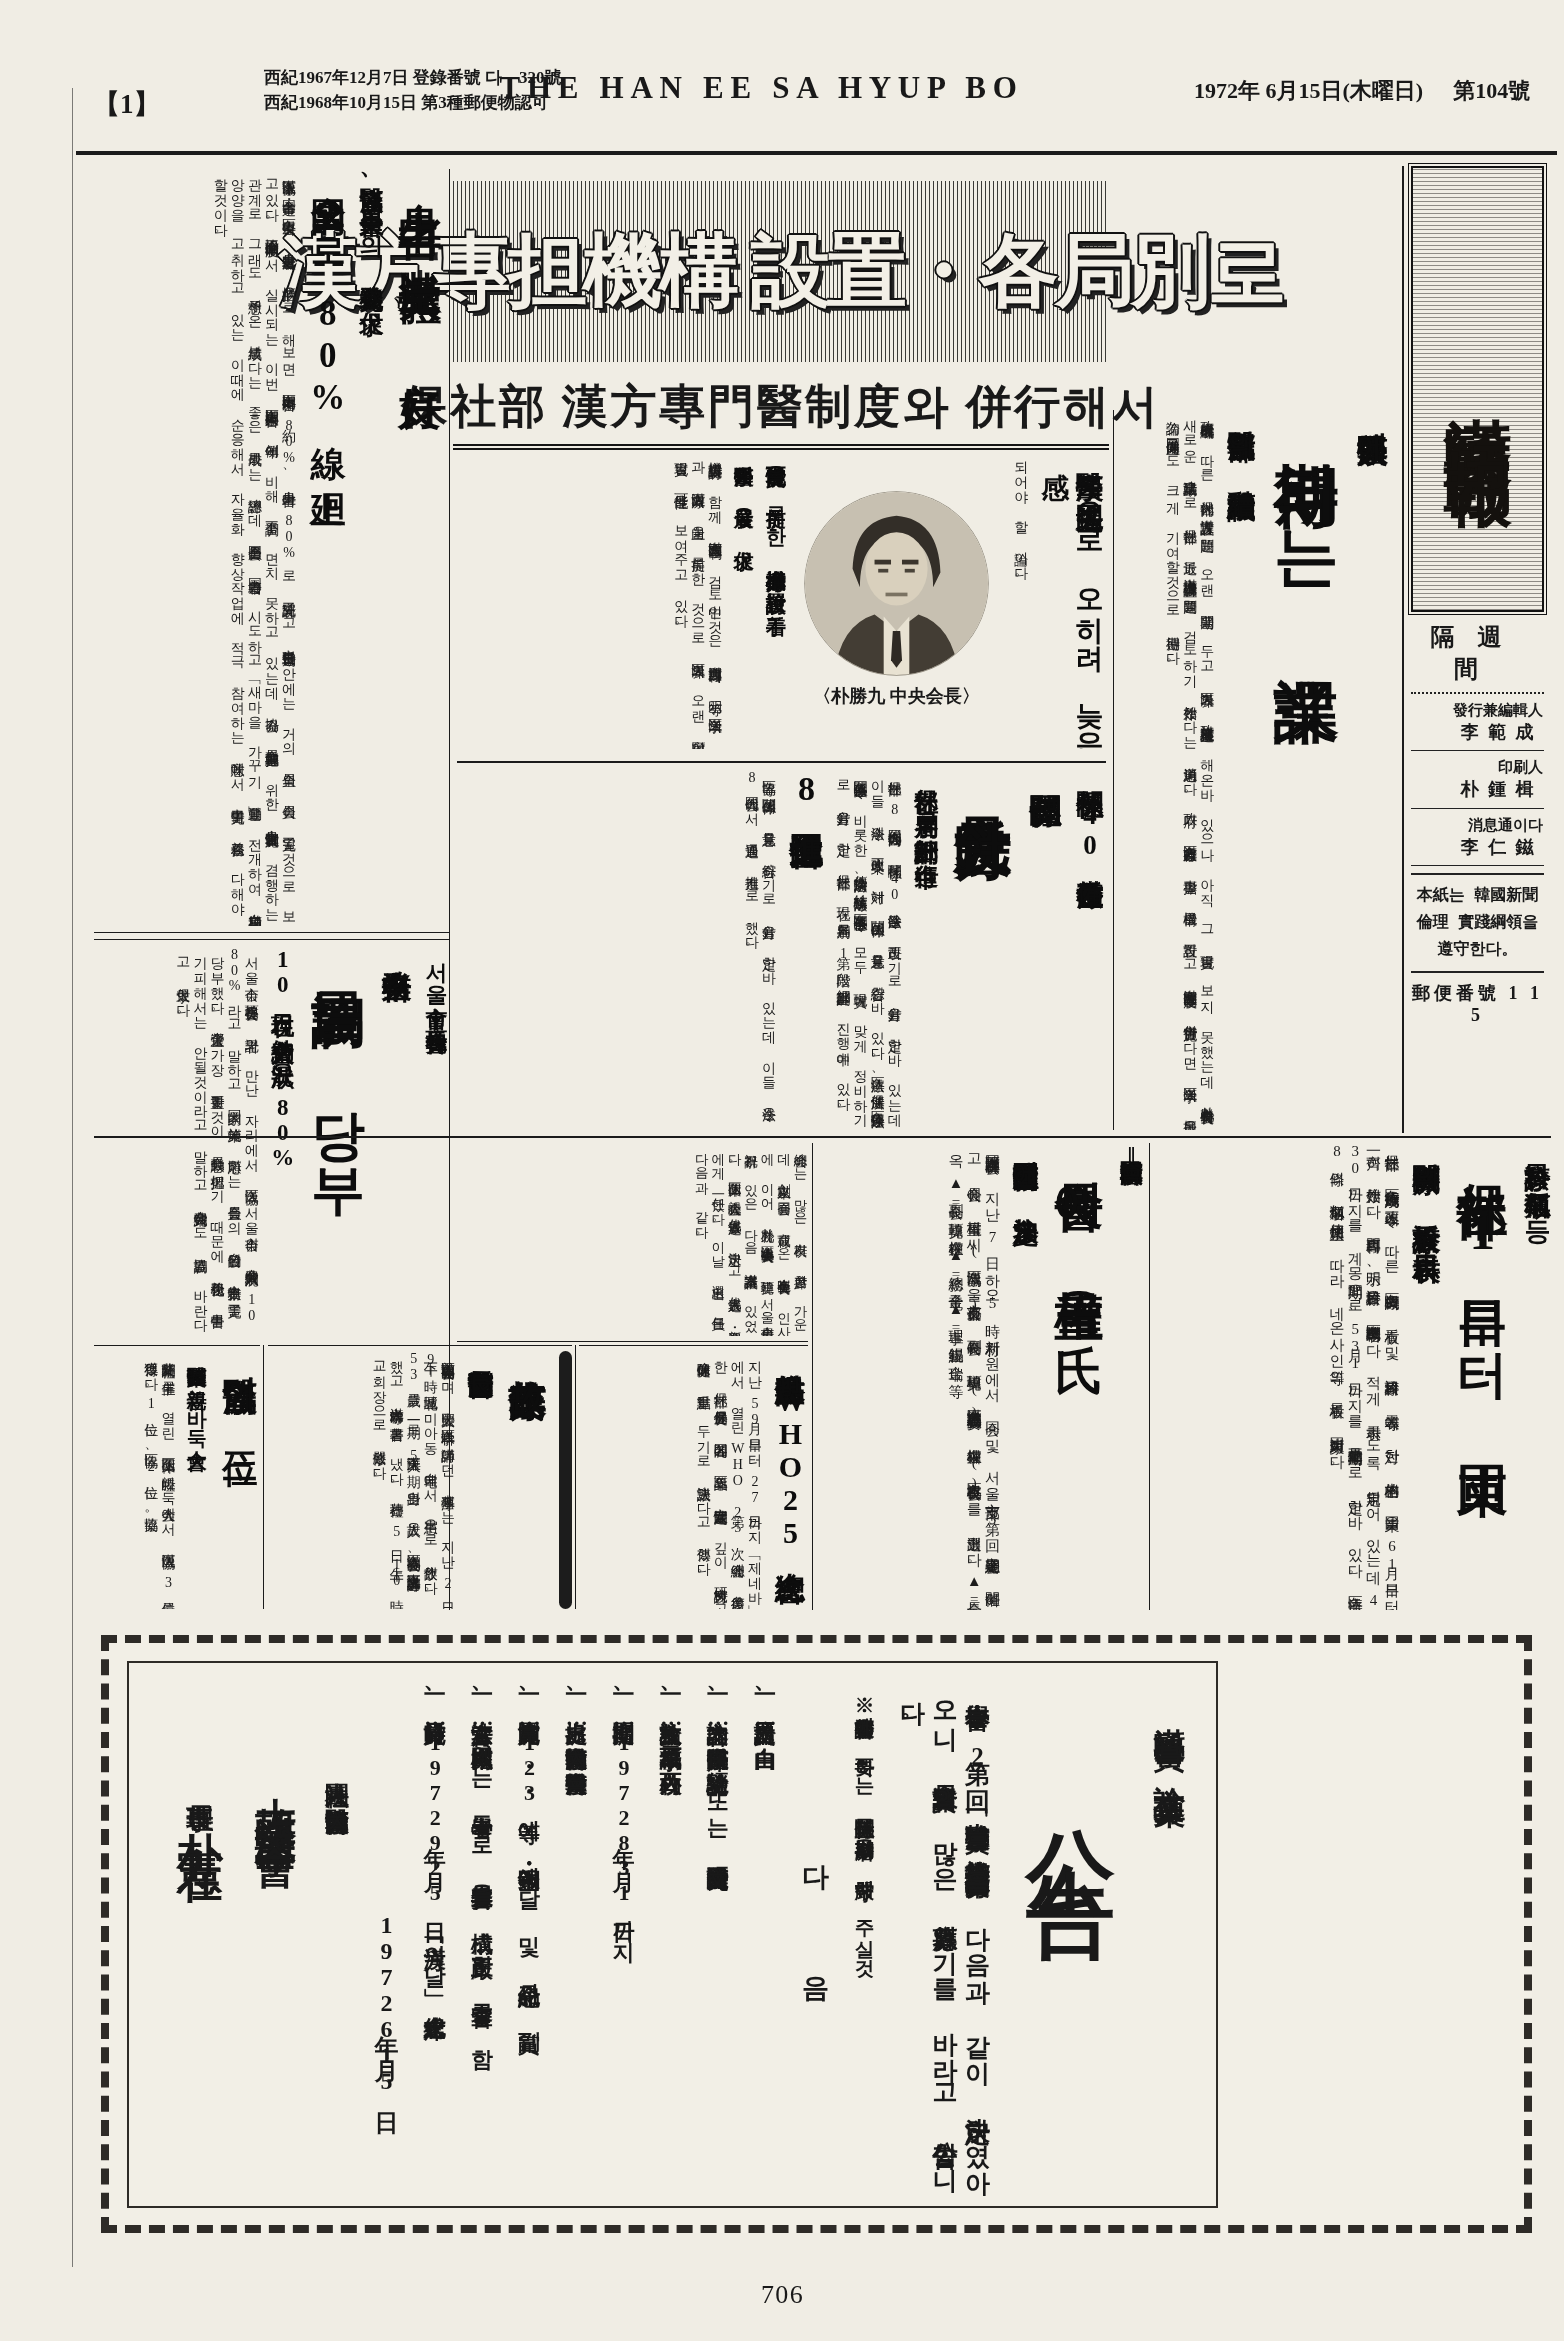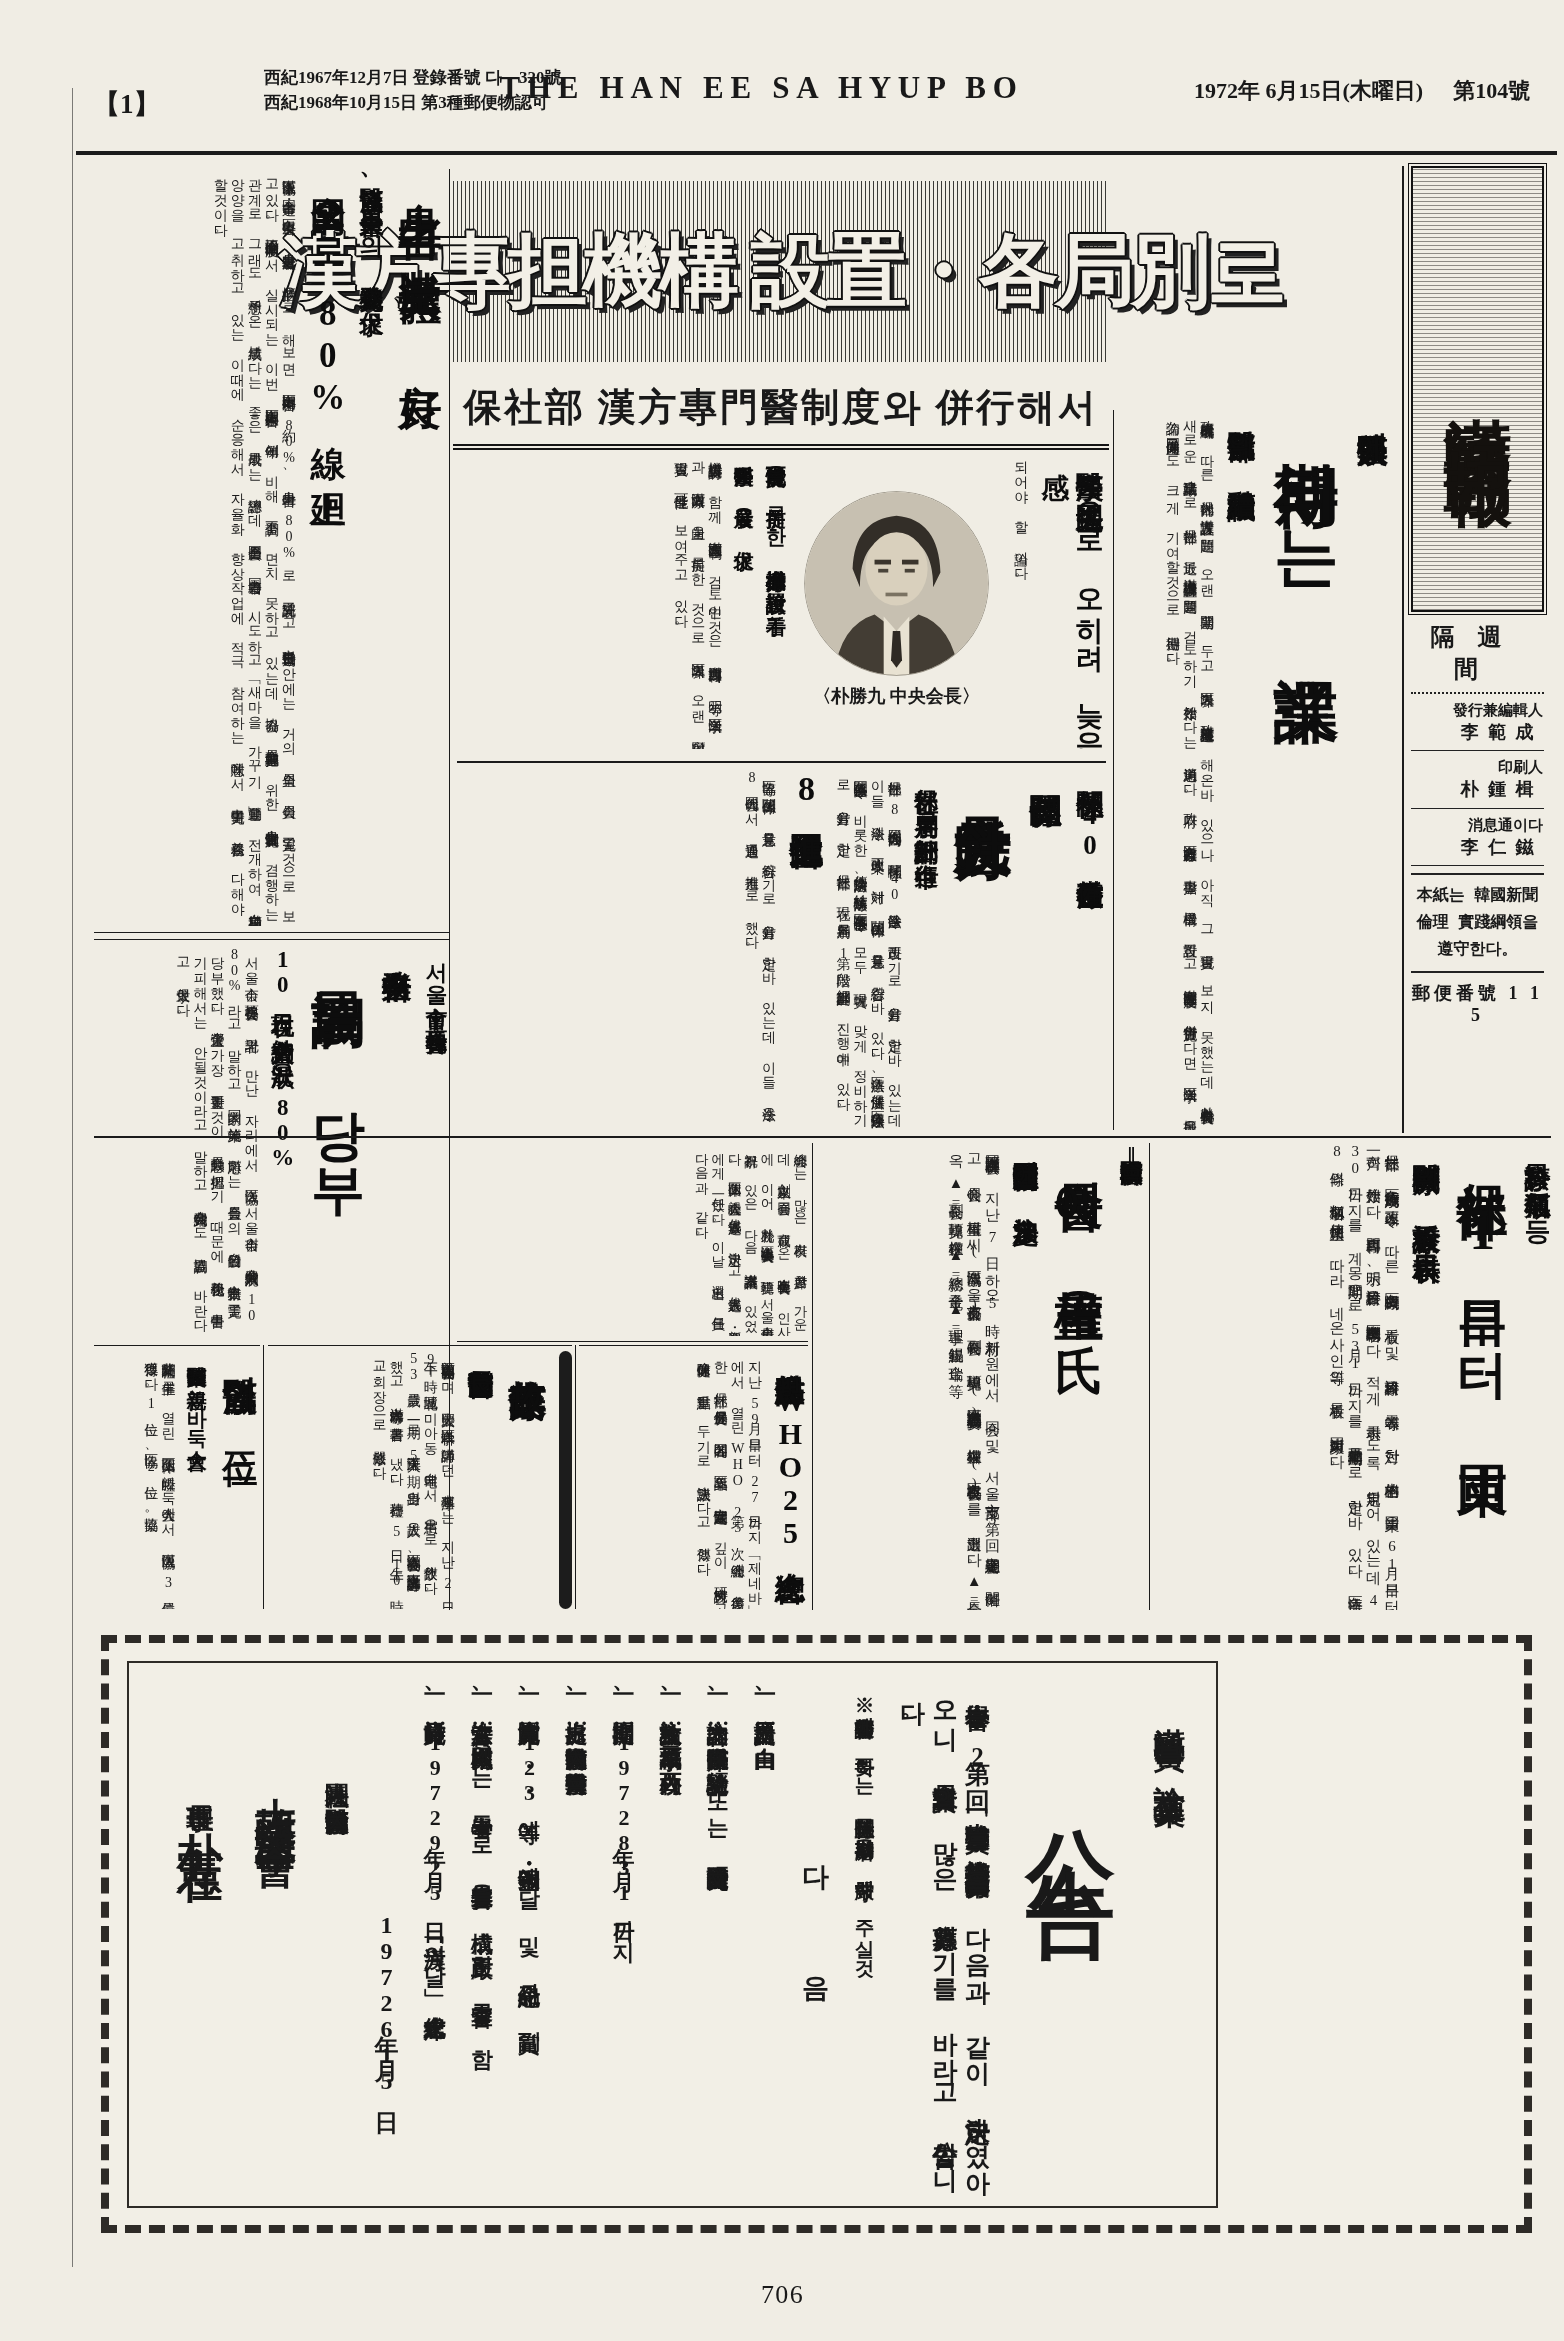--- a/index.html
+++ b/index.html
@@ -31,21 +31,21 @@
     background:repeating-linear-gradient(90deg,#3a3a36 0 1.3px,transparent 1.3px 4px);
     display:flex; align-items:center; justify-content:center;
   }
   #banner .t{
     font-size:80px; font-weight:900; letter-spacing:-4px; white-space:nowrap;
     color:#f2efe6;
     text-shadow:2px 0 0 #111,-2px 0 0 #111,0 2px 0 #111,0 -2px 0 #111,
                 1.3px 1.3px 0 #111,-1.3px -1.3px 0 #111,1.3px -1.3px 0 #111,-1.3px 1.3px 0 #111,4.7px 4.7px 0 #222;
   }
   #subbanner{display:flex;align-items:center;justify-content:center;border-bottom:6px double #151515;}
-  #subbanner .t{font-size:38px;font-weight:900;letter-spacing:2.7px;white-space:nowrap;text-align:center;}
+  #subbanner .t{font-size:46px;font-weight:900;letter-spacing:2.7px;white-space:nowrap;text-align:center;}
   
   #rail{border-left:2px solid #1b1b1b;}
   #mast-title{
     margin:0 6.7px; height:442px; border:2.7px solid #121212; outline:1.3px solid #121212; outline-offset:2px;
     background:repeating-linear-gradient(0deg,rgba(45,42,38,.5) 0 1.3px,rgba(240,237,228,0) 1.3px 4px);
     display:flex;align-items:center;justify-content:center;
   }
   #mast-title .t{
     writing-mode:vertical-rl;text-orientation:upright;
     font-size:69px;font-weight:900;letter-spacing:10.8px;color:#14110e;line-height:1;

